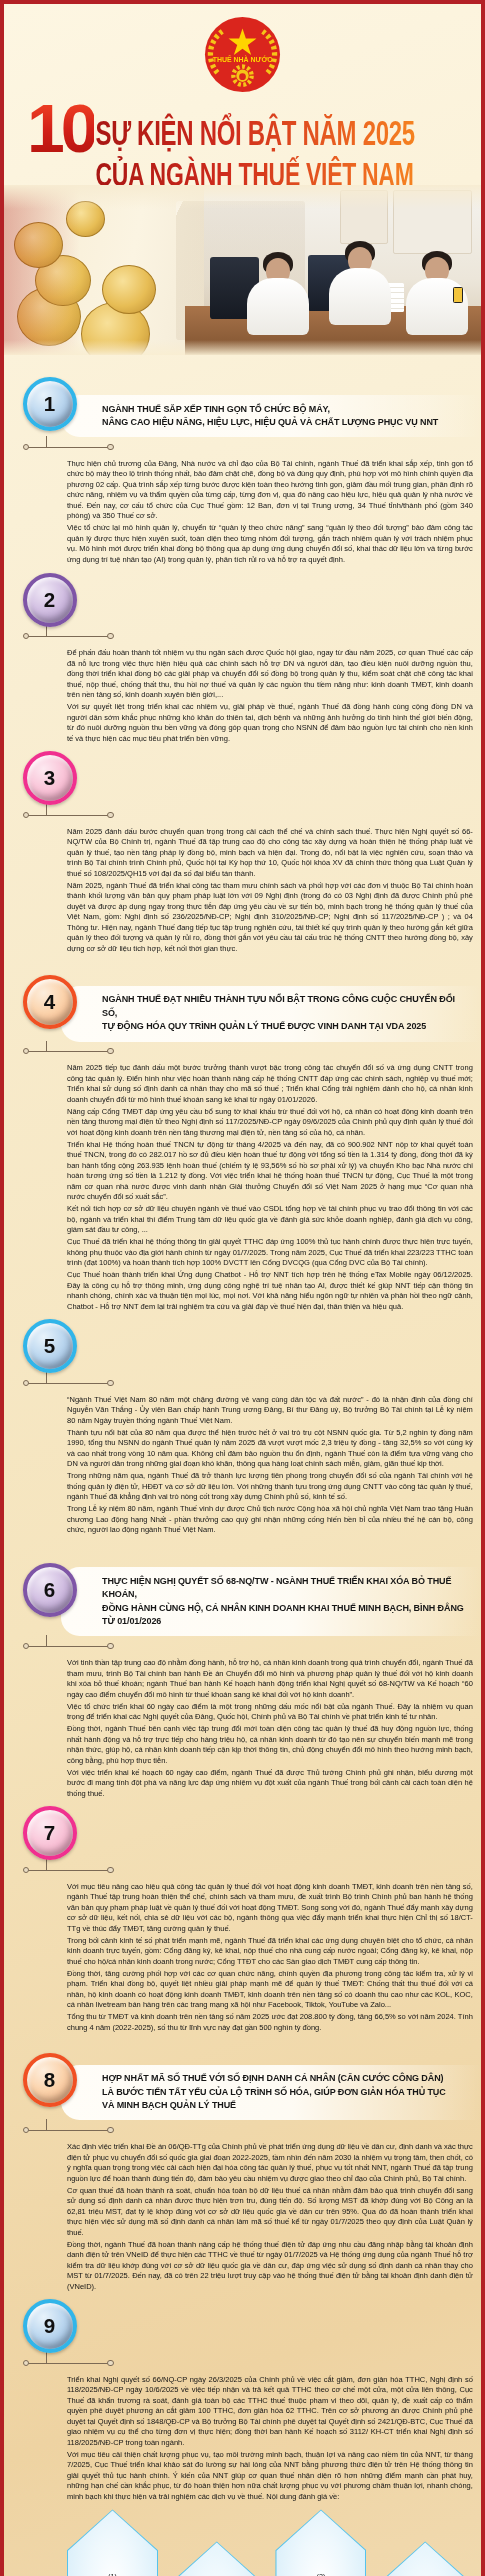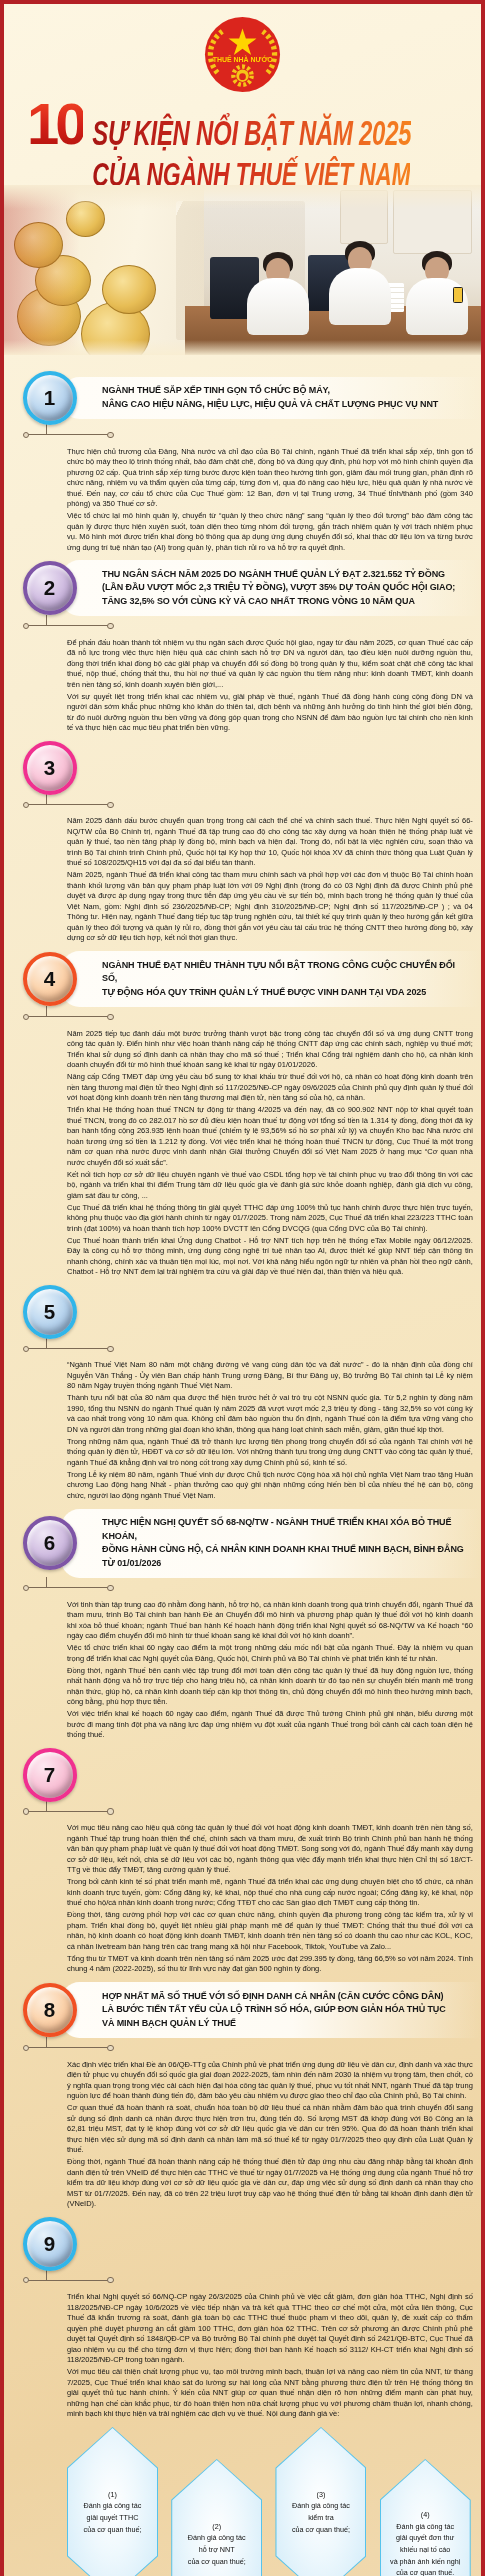--- a/index.html
+++ b/index.html
@@ -7,25 +7,25 @@
   .page{
     position:relative;width:485px;height:2984px;box-sizing:border-box;
     border:4.1px solid #b32025;border-bottom-width:7.2px;
     background:linear-gradient(160deg,#fdf6e2 0%,#f9eed2 22%,#f5e4bd 52%,#eed3a2 78%,#f4e2c0 100%);
     overflow:hidden;
   }
   
   .masthead{ text-align:center;padding-top:12.4px; }
   .title-row{ display:flex;align-items:flex-start;padding:5.2px 13.4px 2.1px 23px; }
   .big-num{
-    font-size:58px;font-weight:800;line-height:.8;letter-spacing:-4.1px;
+    font-size:68px;font-weight:800;line-height:.8;letter-spacing:-4.1px;
     color:#d42a1e;background:linear-gradient(180deg,#f04124 0%,#d21f17 55%,#b7150f 100%);
     -webkit-background-clip:text;background-clip:text;-webkit-text-fill-color:transparent;
   }
-  .title-lines{ margin-left:9px;padding-top:4.1px;font-style:italic; }
+  .title-lines{ margin-left:1px;padding-top:4.1px; }
   .t-line{
     display:inline-block;font-weight:800;letter-spacing:-0.3px;white-space:nowrap;
     color:#d42a1e;background:linear-gradient(90deg,#a81613 0%,#ce2a1c 40%,#ee6b21 85%,#f58220 100%);
     -webkit-background-clip:text;background-clip:text;-webkit-text-fill-color:transparent;
     transform:scaleY(1.45);transform-origin:left top;
   }
   .t1{font-size:24px;margin:8.2px 0 15.5px;}
   .t2{font-size:23px;display:inline-block;}
   
   .hero{position:relative;height:170px;overflow:hidden;}
@@ -67,20 +67,21 @@
   }
   .badge .badge-num{font-size:20.6px;font-weight:800;color:#101010;}
   .c-blue{border:4.1px solid #31b5e9;background:radial-gradient(circle at 36% 30%,#e8f3fb 0%,#bcd7ef 45%,#8fb4dd 100%);}
   .c-purple{border:4.1px solid #7e55a6;background:radial-gradient(circle at 36% 30%,#efe7f5 0%,#d2bfe2 45%,#a98fc6 100%);}
   .c-pink{border:4.1px solid #f0308f;background:radial-gradient(circle at 36% 30%,#fde9f1 0%,#f9c6d9 45%,#f3a3c2 100%);}
   .c-orange{border:4.1px solid #f05023;background:radial-gradient(circle at 36% 30%,#fdeedd 0%,#fbd3ac 45%,#f7b181 100%);}
   .panel{
     flex:1;margin-left:-15.5px;padding:7.7px 14.4px 7.7px 41px;
     background:linear-gradient(90deg,#fffdf8 0%,rgba(255,253,248,.94) 55%,rgba(255,253,248,.3) 88%,rgba(255,253,248,0) 100%);
     border-radius:18.5px 4.1px 4.1px 18.5px;
+    margin-top:24px;
   }
   .event-heading{margin:0;font-size:9px;line-height:1.5;font-weight:700;color:#161616;white-space:pre-line;letter-spacing:-0.1px;}
   .connector{height:20.6px;position:relative;margin-left:18.5px;width:91px;}
   .connector .vline{position:absolute;left:23px;top:-1px;width:1px;height:10.3px;background:#7c6a55;}
   .connector .hline{position:absolute;top:9.3px;left:4.1px;right:4.1px;height:1px;background:#7c6a55;}
   .connector .dot{position:absolute;top:6.7px;width:4.1px;height:4.1px;border:1px solid #7c6a55;border-radius:50%;background:#e9dcc3;}
   .connector .dl{left:0;} .connector .dr{right:0;}
   .event-body{margin:1px 8.2px 0 63px;text-align:justify;font-size:7.5px;line-height:1.4;color:#141414;}
   .event-body p{margin:0 0 1.5px;}
   
@@ -177,25 +178,20 @@
           <p>Thực hiện chủ trương của Đảng, Nhà nước và chỉ đạo của Bộ Tài chính, ngành Thuế đã triển khai sắp xếp, tinh gọn tổ chức bộ máy theo lộ trình thống nhất, bảo đảm chặt chẽ, đồng bộ và đúng quy định, phù hợp với mô hình chính quyền địa phương 02 cấp. Quá trình sắp xếp từng bước được kiện toàn theo hướng tinh gọn, giảm đầu mối trung gian, phân định rõ chức năng, nhiệm vụ và thẩm quyền của từng cấp, từng đơn vị, qua đó nâng cao hiệu lực, hiệu quả quản lý nhà nước về thuế. Đến nay, cơ cấu tổ chức của Cục Thuế gồm: 12 Ban, đơn vị tại Trung ương, 34 Thuế tỉnh/thành phố (gồm 340 phòng) và 350 Thuế cơ sở.</p>
           <p>Việc tổ chức lại mô hình quản lý, chuyển từ “quản lý theo chức năng” sang “quản lý theo đối tượng” bảo đảm công tác quản lý được thực hiện xuyên suốt, toàn diện theo từng nhóm đối tượng, gắn trách nhiệm quản lý với trách nhiệm phục vụ. Mô hình mới được triển khai đồng bộ thông qua áp dụng ứng dụng chuyển đổi số, khai thác dữ liệu lớn và từng bước ứng dụng trí tuệ nhân tạo (AI) trong quản lý, phân tích rủi ro và hỗ trợ ra quyết định.</p>
         </div>
     </section>
 
     <section class="event">
       <div class="event-head">
         <div class="badge c-purple">
           <span class="badge-num">2</span>
         </div>
-        <div class="panel">
-          <h2 class="event-heading">THU NGÂN SÁCH NĂM 2025 DO NGÀNH THUẾ QUẢN LÝ ĐẠT 2.321.552 TỶ ĐỒNG
-(LẦN ĐẦU VƯỢT MỐC 2,3 TRIỆU TỶ ĐỒNG), VƯỢT 35% DỰ TOÁN QUỐC HỘI GIAO;
-TĂNG 32,5% SO VỚI CÙNG KỲ VÀ CAO NHẤT TRONG VÒNG 10 NĂM QUA</h2>
-        </div>
       </div>
       <div class="connector" aria-hidden="true">
         <span class="vline"></span>
           <span class="hline"></span>
         <span class="dot dl"></span>
           <span class="dot dr"></span>
       </div>
       <div class="event-body">
           <p>Để phấn đấu hoàn thành tốt nhiệm vụ thu ngân sách được Quốc hội giao, ngay từ đầu năm 2025, cơ quan Thuế các cấp đã nỗ lực trong việc thực hiện hiệu quả các chính sách hỗ trợ DN và người dân, tạo điều kiện nuôi dưỡng nguồn thu, đồng thời triển khai đồng bộ các giải pháp và chuyển đổi số đồng bộ trong quản lý thu, kiểm soát chặt chẽ công tác khai thuế, nộp thuế, chống thất thu, thu hồi nợ thuế và quản lý các nguồn thu tiềm năng như: kinh doanh TMĐT, kinh doanh trên nền tảng số, kinh doanh xuyên biên giới,...</p>
           <p>Với sự quyết liệt trong triển khai các nhiệm vụ, giải pháp về thuế, ngành Thuế đã đồng hành cùng cộng đồng DN và người dân sớm khắc phục những khó khăn do thiên tai, dịch bệnh và những ảnh hưởng do tình hình thế giới biến động, từ đó nuôi dưỡng nguồn thu bền vững và đóng góp quan trọng cho NSNN để đảm bảo nguồn lực tài chính cho nền kinh tế và thực hiện các mục tiêu phát triển bền vững.</p>
@@ -300,21 +296,21 @@
       <div class="connector" aria-hidden="true">
         <span class="vline"></span>
           <span class="hline"></span>
         <span class="dot dl"></span>
           <span class="dot dr"></span>
       </div>
       <div class="event-body">
           <p>Với mục tiêu nâng cao hiệu quả công tác quản lý thuế đối với hoạt động kinh doanh TMĐT, kinh doanh trên nền tảng số, ngành Thuế tập trung hoàn thiện thể chế, chính sách và tham mưu, đề xuất trình Bộ trình Chính phủ ban hành hệ thống văn bản quy phạm pháp luật về quản lý thuế đối với hoạt động TMĐT. Song song với đó, ngành Thuế đẩy mạnh xây dựng cơ sở dữ liệu, kết nối, chia sẻ dữ liệu với các bộ, ngành thông qua việc đẩy mạnh triển khai thực hiện Chỉ thị số 18/CT-TTg về thúc đẩy TMĐT, tăng cường quản lý thuế.</p>
           <p>Trong bối cảnh kinh tế số phát triển mạnh mẽ, ngành Thuế đã triển khai các ứng dụng chuyên biệt cho tổ chức, cá nhân kinh doanh trực tuyến, gồm: Cổng đăng ký, kê khai, nộp thuế cho nhà cung cấp nước ngoài; Cổng đăng ký, kê khai, nộp thuế cho hộ/cá nhân kinh doanh trong nước; Cổng TTĐT cho các Sàn giao dịch TMĐT cung cấp thông tin.</p>
           <p>Đồng thời, tăng cường phối hợp với các cơ quan chức năng, chính quyền địa phương trong công tác kiểm tra, xử lý vi phạm. Triển khai đồng bộ, quyết liệt nhiều giải pháp mạnh mẽ để quản lý thuế TMĐT: Chống thất thu thuế đối với cá nhân, hộ kinh doanh có hoạt động kinh doanh TMĐT, kinh doanh trên nền tảng số có doanh thu cao như các KOL, KOC, cá nhân livetream bán hàng trên các trang mạng xã hội như Facebook, Tiktok, YouTube và Zalo...</p>
-          <p>Tổng thu từ TMĐT và kinh doanh trên nền tảng số năm 2025 ước đạt 299.395 tỷ đồng, tăng 66,5% so với năm 2024. Tính chung 4 năm (2022-2025), số thu từ lĩnh vực này đạt gần 500 nghìn tỷ đồng.</p>
+          <p>Tổng thu từ TMĐT và kinh doanh trên nền tảng số năm 2025 ước đạt 208.800 tỷ đồng, tăng 66,5% so với năm 2024. Tính chung 4 năm (2022-2025), số thu từ lĩnh vực này đạt gần 500 nghìn tỷ đồng.</p>
         </div>
     </section>
 
     <section class="event">
       <div class="event-head">
         <div class="badge c-orange">
           <span class="badge-num">8</span>
         </div>
         <div class="panel">
           <h2 class="event-heading">HỢP NHẤT MÃ SỐ THUẾ VỚI SỐ ĐỊNH DANH CÁ NHÂN (CĂN CƯỚC CÔNG DÂN)

